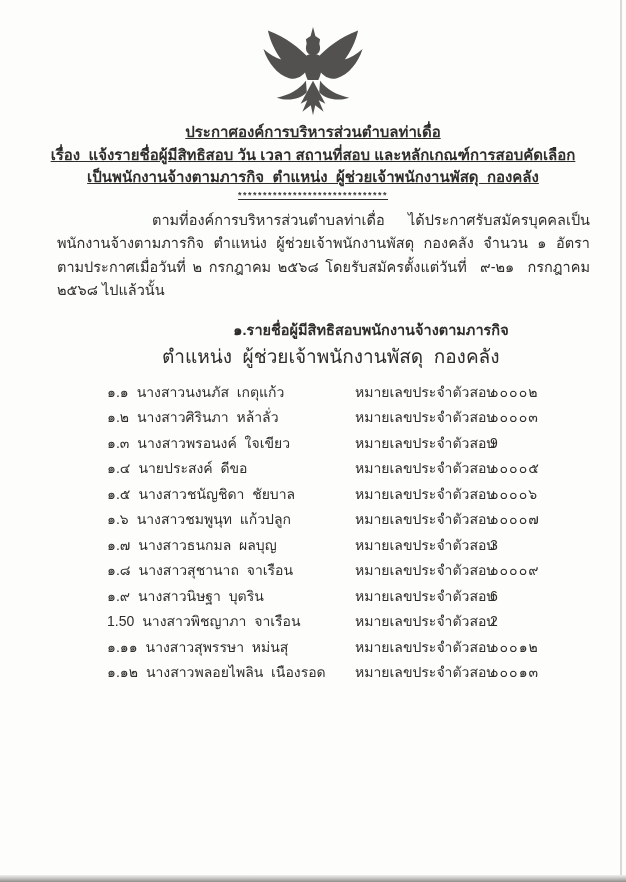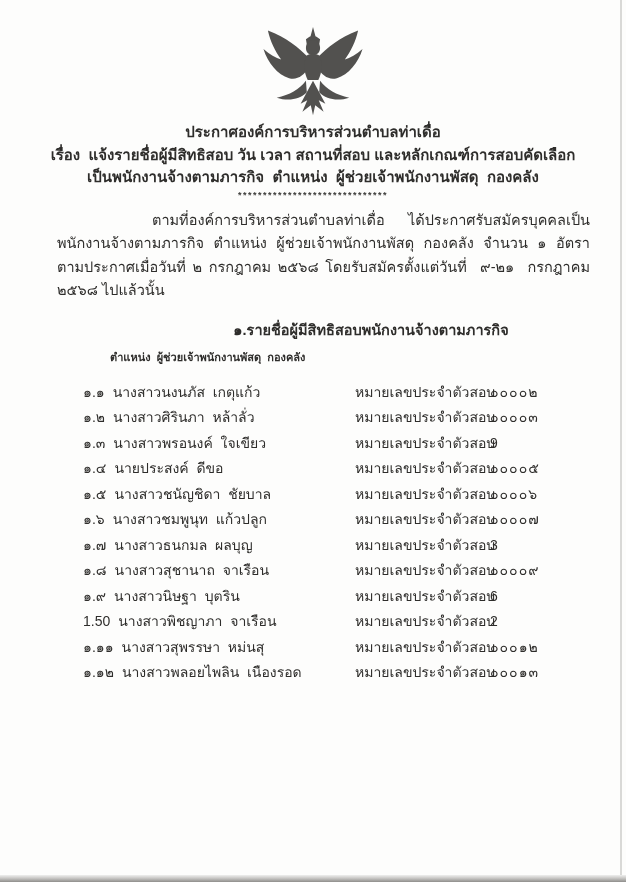--- a/index.html
+++ b/index.html
@@ -22,45 +22,45 @@
     position: absolute; bottom: 0; left: 0; width: 100%; height: 7px;
     background: linear-gradient(to bottom, #efefee 0%, #c9c8c6 45%, #8f8e8b 100%);
   }
   .emblem {
     width: 108px; height: 92px;
     margin: 26px auto 0 auto;
     display: block;
   }
   .emblem svg { width: 100%; height: 100%; display: block; }
   .garuda { fill: #3b3a38; opacity: .88; }
-  .title-block { margin-top: 3px; text-align: center; }
+  .title-block { margin-top: 3px; text-align: center; text-decoration: underline; }
   .title-line {
     font-weight: bold; font-size: 15px; line-height: 22.5px;
     white-space: pre-wrap;
   }
   .separator {
     text-align: center; font-size: 9px; font-weight: bold;
     letter-spacing: 1.5px; line-height: 12px; color: #3a3a38;
   }
   .body-text { padding: 0 36px 0 57px; }
   .para {
     font-size: 14.5px; line-height: 23.5px; text-indent: 95px;
     margin: 8px 0 0 0; white-space: pre-wrap; text-align: justify;
   }
   .sec-heading {
     font-weight: bold; font-size: 14.5px; line-height: 20px;
     margin: 17px 0 0 95px; white-space: pre-wrap; text-align: center;
   }
   .sec-subheading {
-    font-weight: bold; font-size: 11px; line-height: 20px;
-    margin: 7px 0 0 53px; white-space: pre-wrap;
+    font-weight: normal; font-size: 19px; line-height: 20px;
+    margin: 7px 0 0 105px; white-space: pre-wrap;
   }
   .list { margin-top: 15px; }
   .row { position: relative; height: 25.5px; font-size: 14px; line-height: 20px; }
-  .row .no { margin-left: 26px; white-space: pre; }
+  .row .no { margin-left: 50px; white-space: pre; }
   .row .name { margin-left: 8px; white-space: pre-wrap; }
   .row .exam-label { position: absolute; left: 298px; top: 0; white-space: pre; }
   .row .exam-no { position: absolute; left: 433px; top: 0; letter-spacing: 1px; white-space: pre; }
 </style>
 </head>
 <body>
 
 <div class="page">
 
   <div class="emblem">

